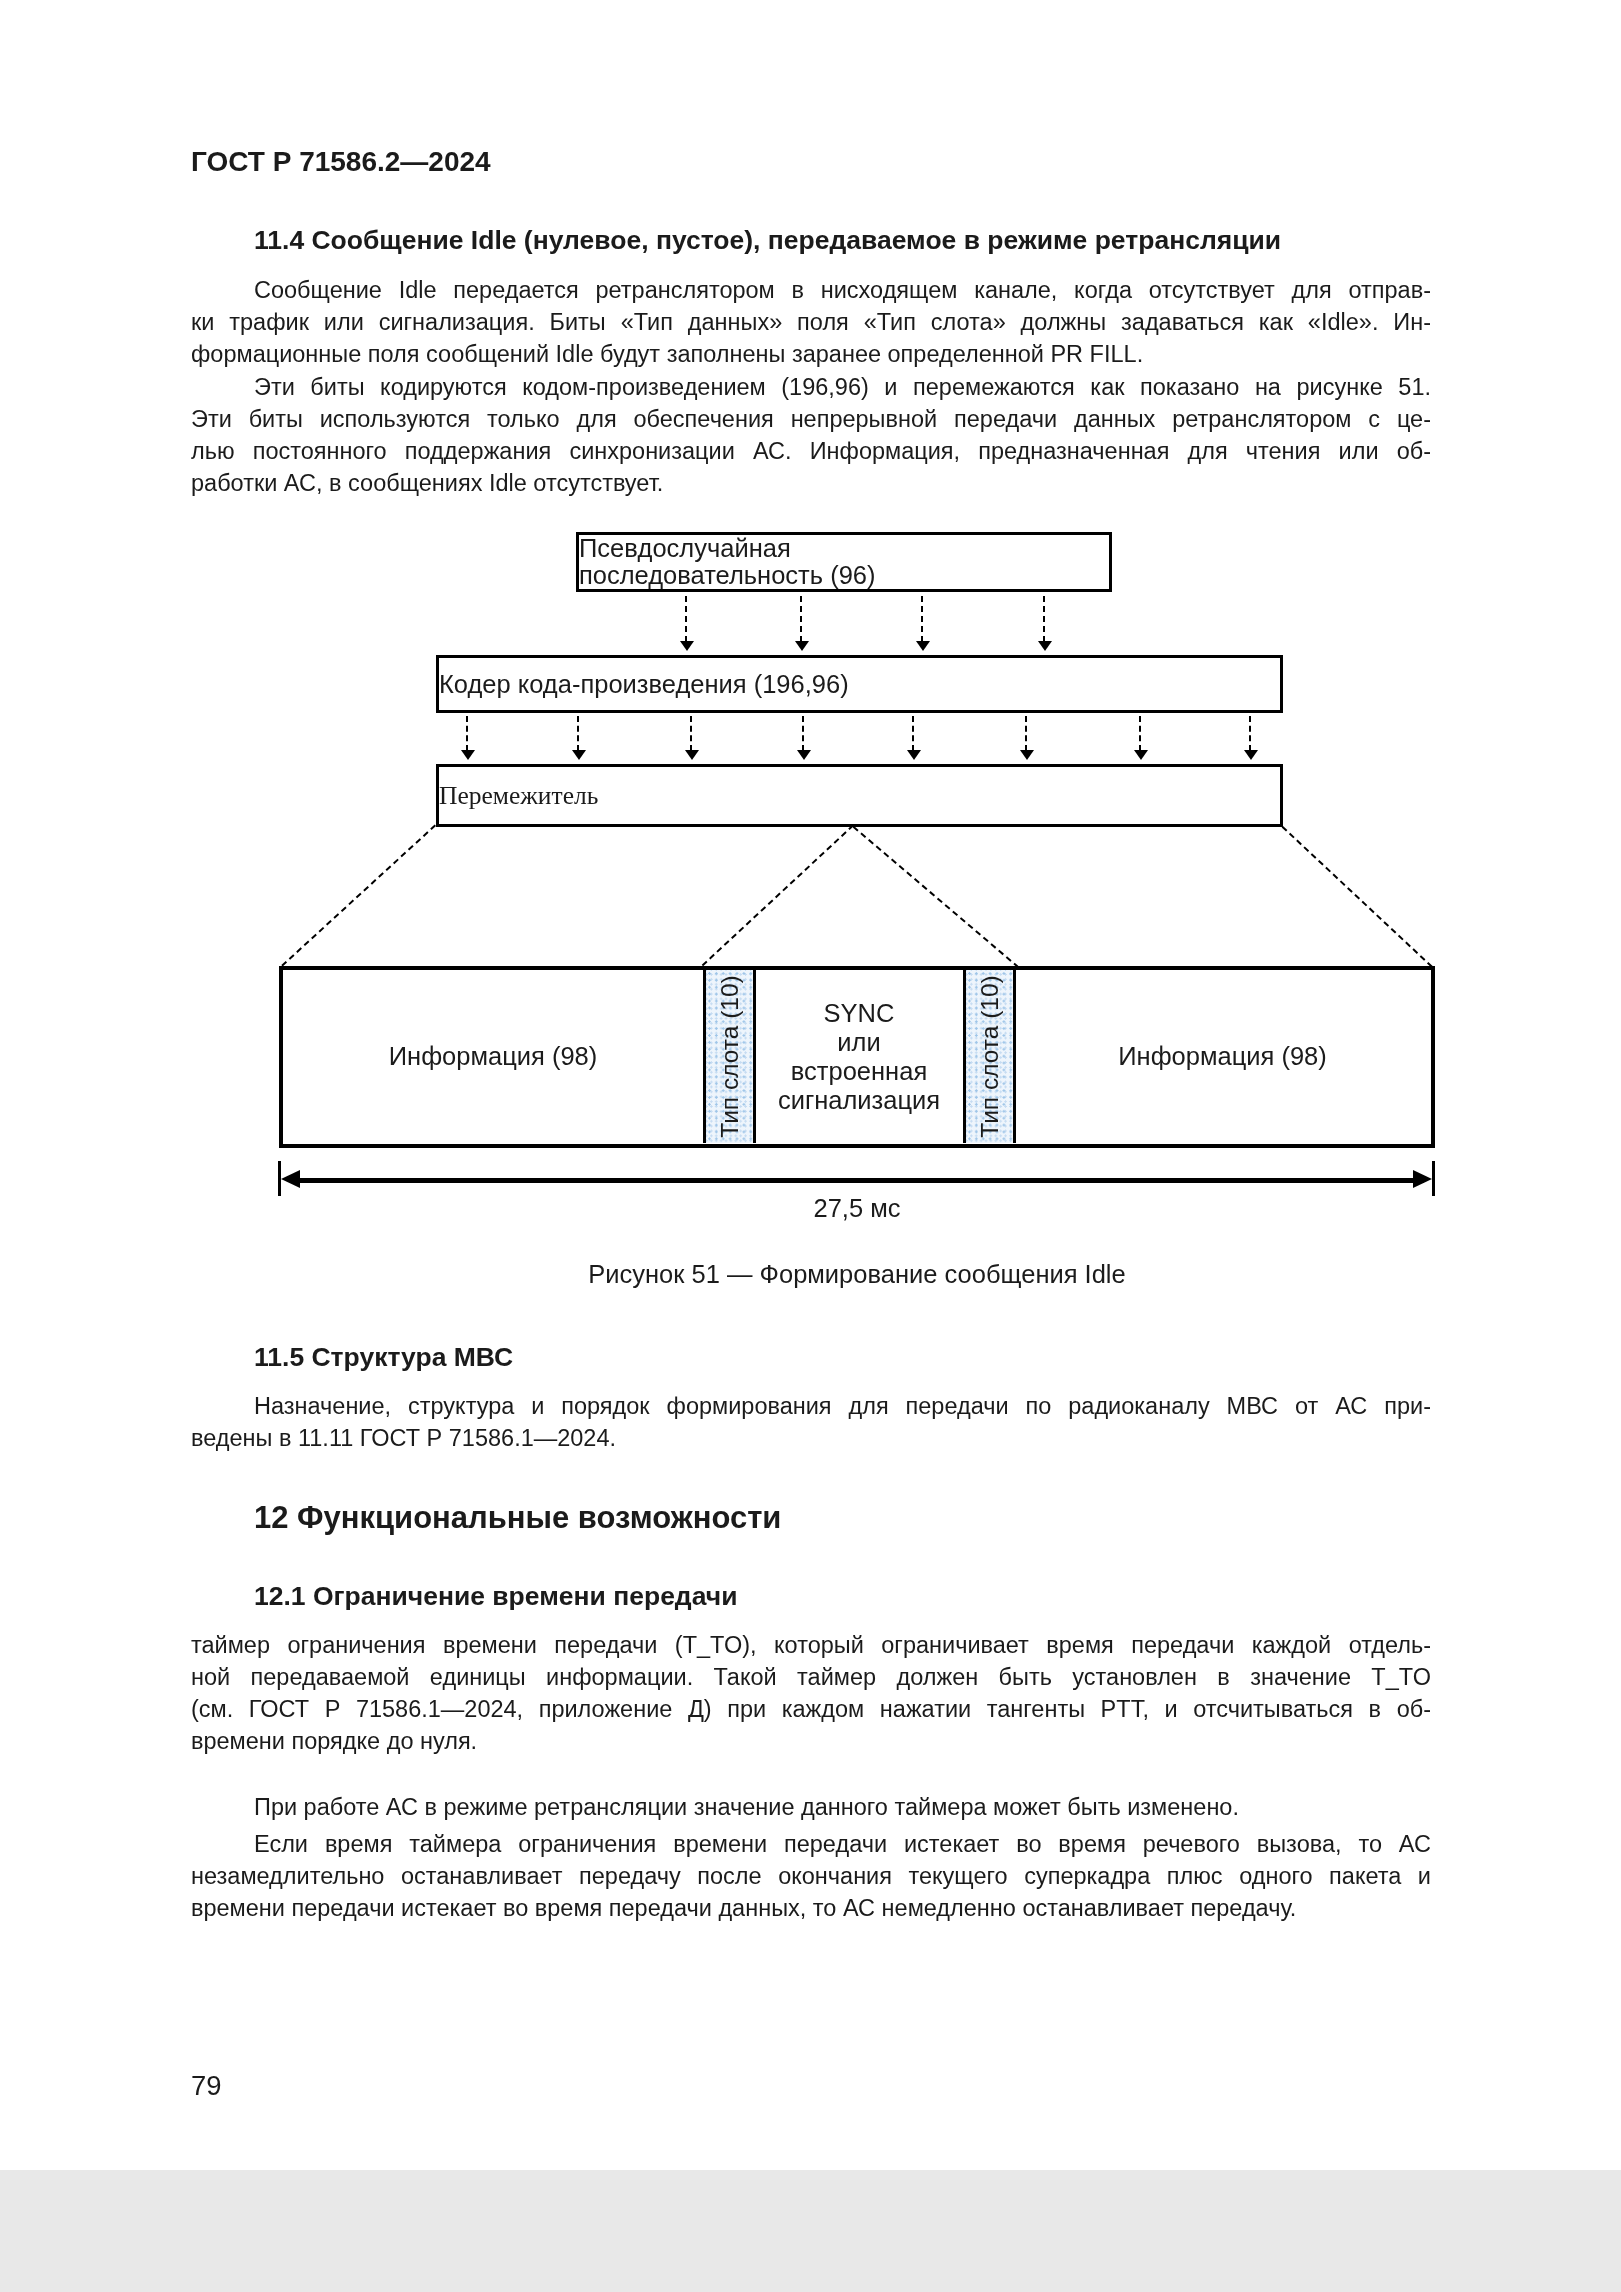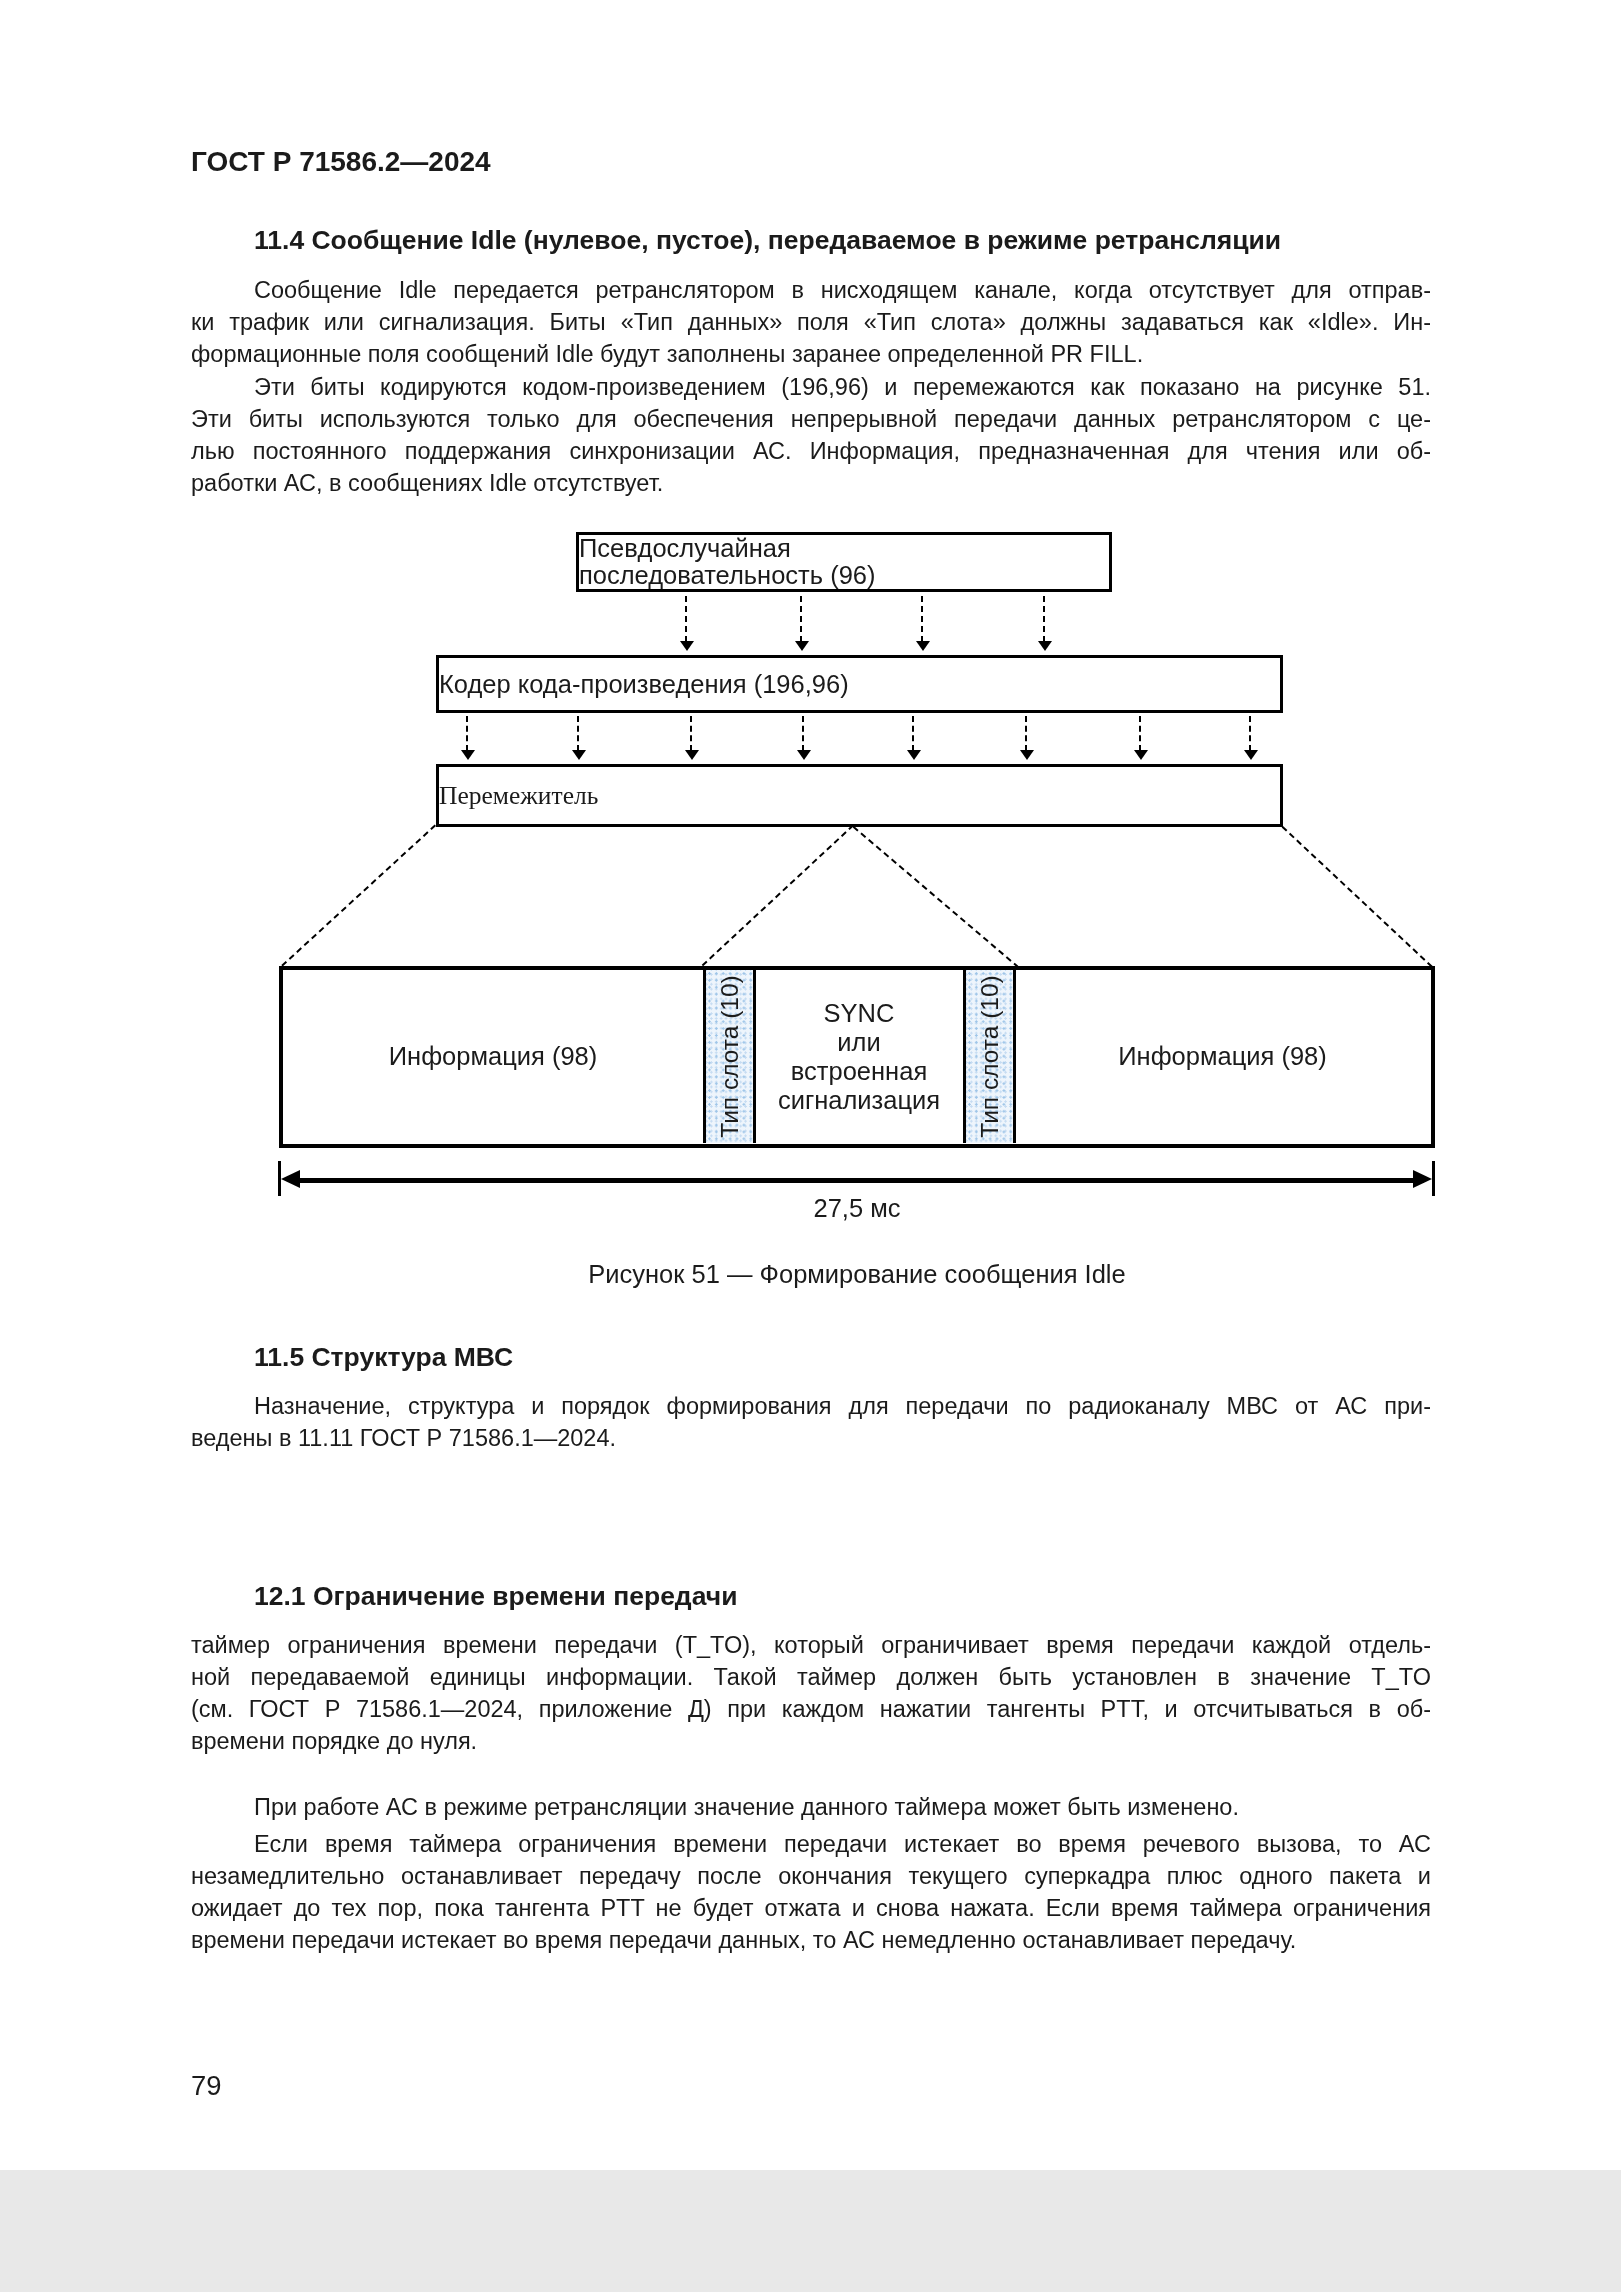--- a/index.html
+++ b/index.html
@@ -130,36 +130,36 @@
 
     <div class="caption">Рисунок 51 — Формирование сообщения Idle</div>
   </div>
 
   <div class="h h115">11.5 Структура МВС</div>
   <div class="para" style="top:1390px">
     <div class="ln first">Назначение, структура и порядок формирования для передачи по радиоканалу МВС от АС при-</div>
     <div class="ln last">ведены в 11.11 ГОСТ Р 71586.1—2024.</div>
   </div>
 
+  <div class="h h12">12 Функциональные возможности</div>
   <div class="h h121">12.1 Ограничение времени передачи</div>
 
   <div class="para" style="top:1629px">
     <div class="ln">таймер ограничения времени передачи (T_TO), который ограничивает время передачи каждой отдель-</div>
     <div class="ln">ной передаваемой единицы информации. Такой таймер должен быть установлен в значение T_TO</div>
     <div class="ln">(см. ГОСТ Р 71586.1—2024, приложение Д) при каждом нажатии тангенты PTT, и отсчитываться в об-</div>
     <div class="ln last">времени порядке до нуля.</div>
   </div>
 
   <div class="para" style="top:1791px">
     <div class="ln first last">При работе АС в режиме ретрансляции значение данного таймера может быть изменено.</div>
   </div>
 
   <div class="para" style="top:1828px">
     <div class="ln first">Если время таймера ограничения времени передачи истекает во время речевого вызова, то АС</div>
     <div class="ln">незамедлительно останавливает передачу после окончания текущего суперкадра плюс одного пакета и</div>
-    <div class="ln">ожидает до тех пор, пока тангента PTT не будет отжата и снова нажата. Если время таймера ограничения</div>
     <div class="ln last">времени передачи истекает во время передачи данных, то АС немедленно останавливает передачу.</div>
   </div>
 
   <div class="pagenum">79</div>
 
 </div>
 
 
 </body></html>

